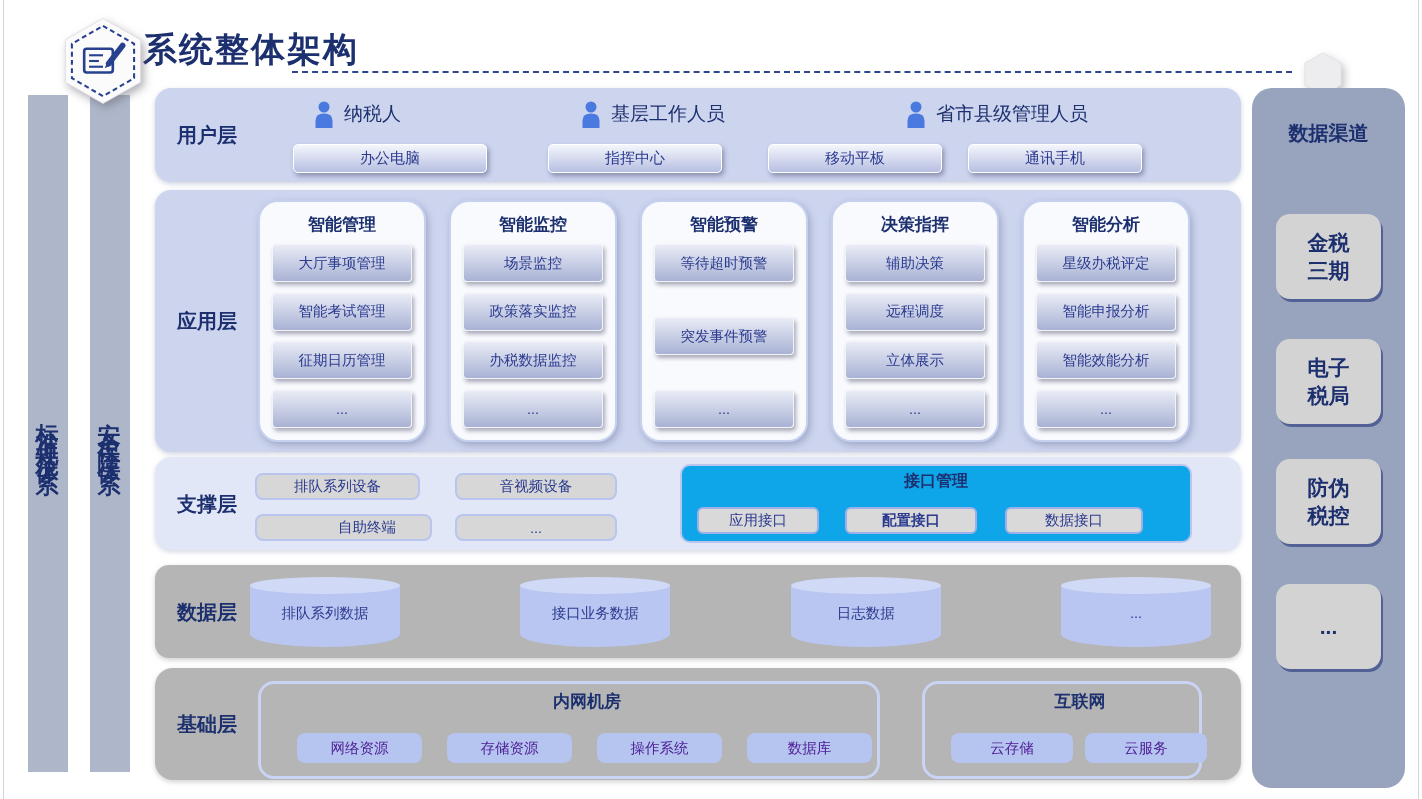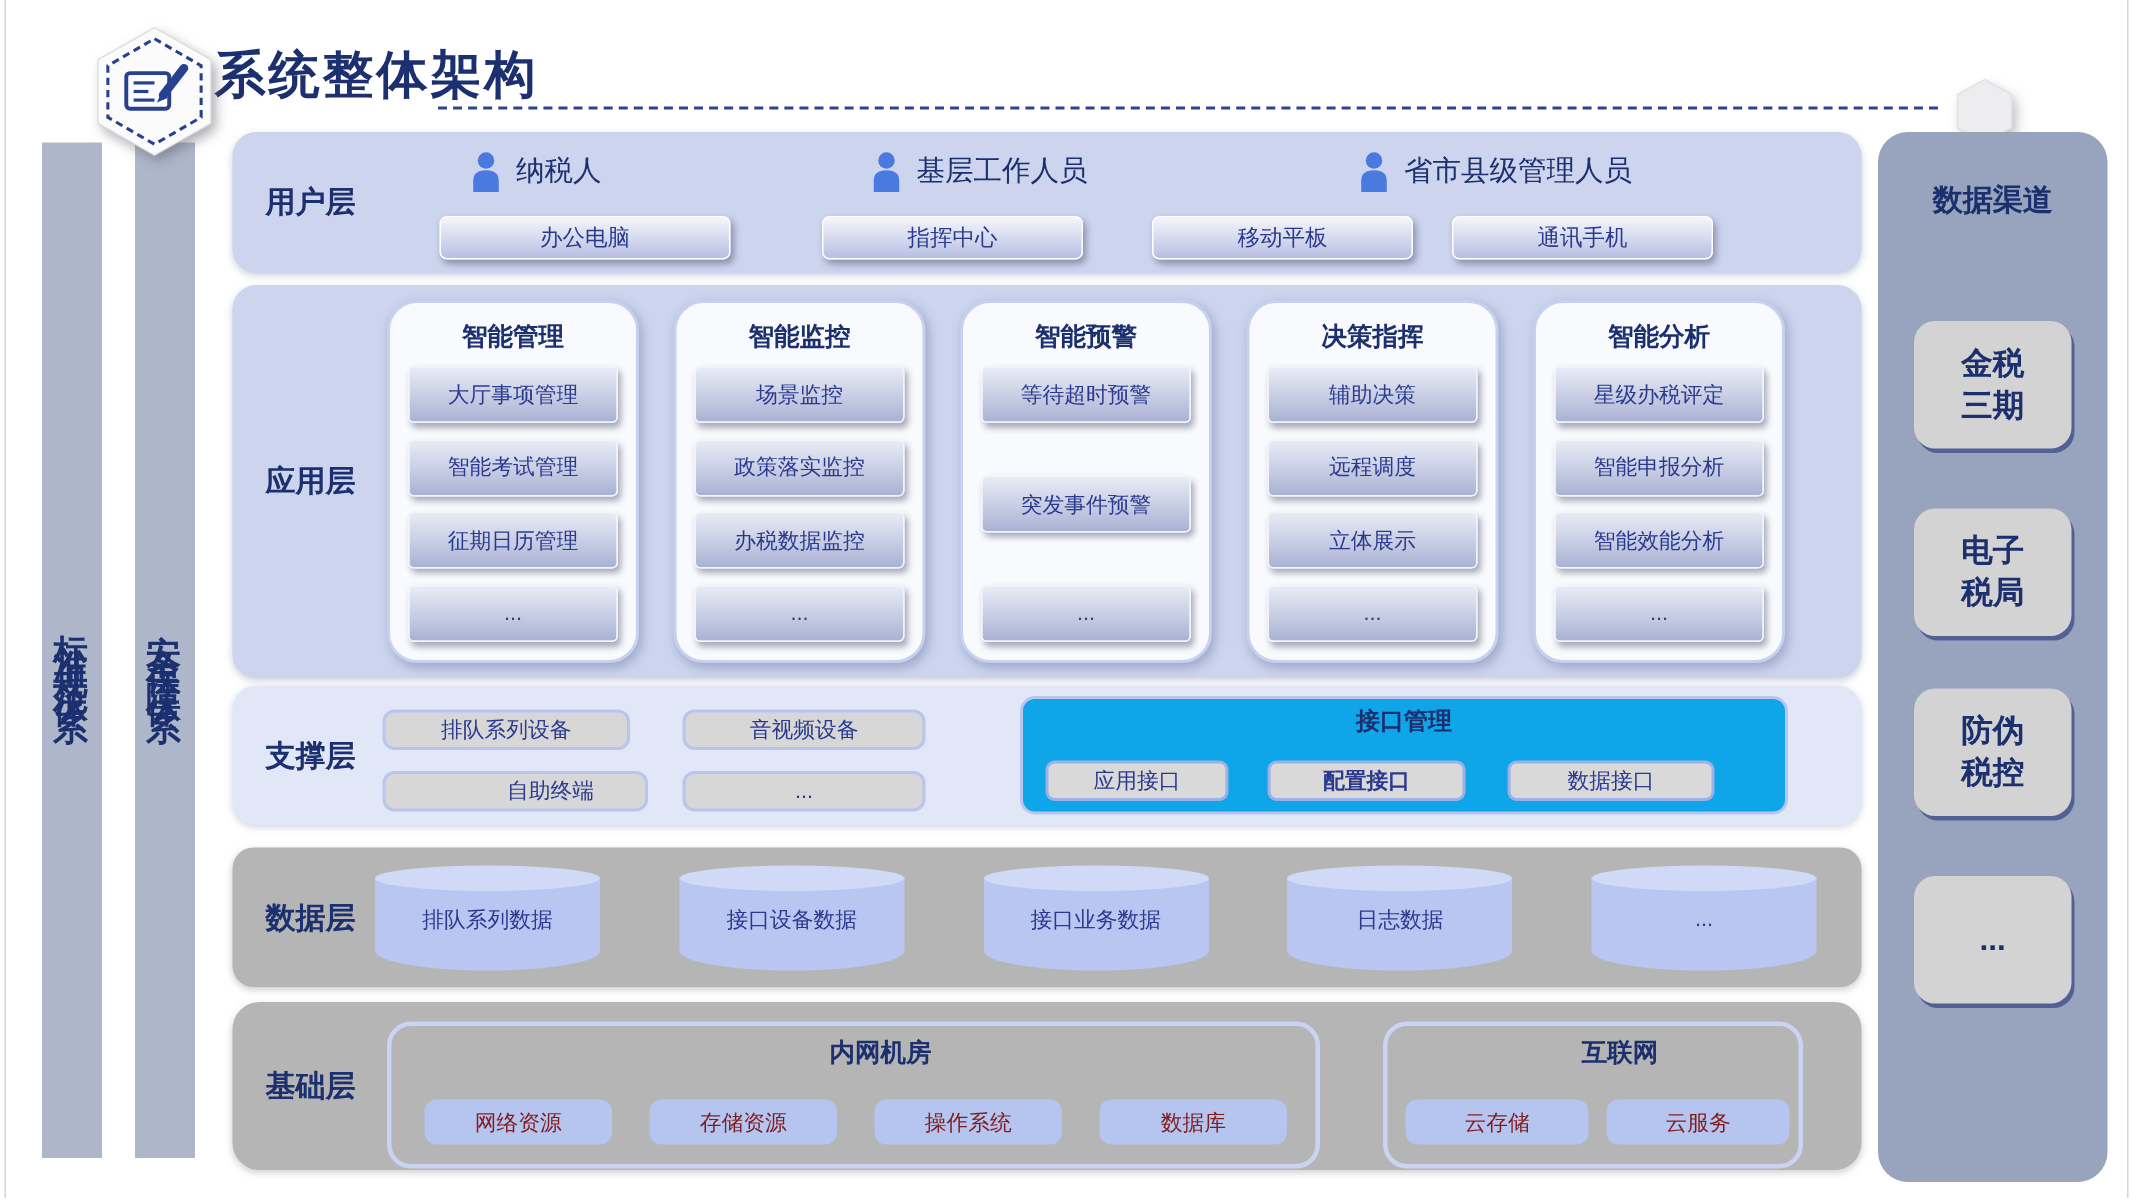--- a/index.html
+++ b/index.html
@@ -51,21 +51,21 @@
   .cyls{position:absolute;left:95px;right:30px;top:12px;display:flex;justify-content:space-between;}
   .cyl{position:relative;width:150px;height:70px;}
   .cyl-mid{position:absolute;left:0;right:0;top:8px;bottom:0;background:#b9c6f1;border-radius:0 0 75px 75px / 0 0 13px 13px;}
   .cyl-top{position:absolute;left:0;right:0;top:0;height:17px;background:#d0daf7;border-radius:50%;}
   .cyl-label{position:absolute;left:0;right:0;top:50%;transform:translateY(-42%);text-align:center;color:#2b3a8f;font-size:14.5px;}
   
   .base-layer{top:668px;height:112px;}
   .base-group{position:absolute;top:13px;height:98px;border:3px solid #c9d4f4;border-radius:16px;box-sizing:border-box;padding-left:36px;}
   .base-title{text-align:center;font-size:17px;font-weight:bold;color:#1c2f6e;margin-top:6px;}
   .base-item{position:absolute;top:49px;height:30px;display:flex;align-items:center;justify-content:center;
-    background:#b6c4f0;border-radius:8px;color:#7f1d1d;font-size:14.5px;}
+    background:#b6c4f0;border-radius:8px;color:#4c1d95;font-size:14.5px;margin-left:14px;}
   
   .right-panel{position:absolute;left:1252px;top:88px;width:153px;height:700px;background:#98a3be;border-radius:20px;}
   .rp-title{position:absolute;top:32px;left:0;right:0;text-align:center;font-size:20px;font-weight:bold;color:#1c2f6e;}
   .channel{position:absolute;left:24px;width:105px;height:85px;background:#d3d3d3;border-radius:14px;
     box-shadow:2px 3px 0 0 rgba(44,62,128,.65);display:flex;align-items:center;justify-content:center;
     font-size:21px;font-weight:bold;color:#1c2f6e;text-align:center;line-height:1.3;white-space:pre-line;}
 </style>
 </head>
 <body>
 
@@ -196,25 +196,20 @@
   <div class="band-label">数据层</div>
   <div class="cyls">
     <div class="cyl">
       <div class="cyl-mid"></div>
         <div class="cyl-top"></div>
       <div class="cyl-label">排队系列数据</div>
     </div>
     <div class="cyl">
       <div class="cyl-mid"></div>
         <div class="cyl-top"></div>
-      <div class="cyl-label">接口设备数据</div>
-    </div>
-    <div class="cyl">
-      <div class="cyl-mid"></div>
-        <div class="cyl-top"></div>
       <div class="cyl-label">接口业务数据</div>
     </div>
     <div class="cyl">
       <div class="cyl-mid"></div>
         <div class="cyl-top"></div>
       <div class="cyl-label">日志数据</div>
     </div>
     <div class="cyl">
       <div class="cyl-mid"></div>
         <div class="cyl-top"></div>

